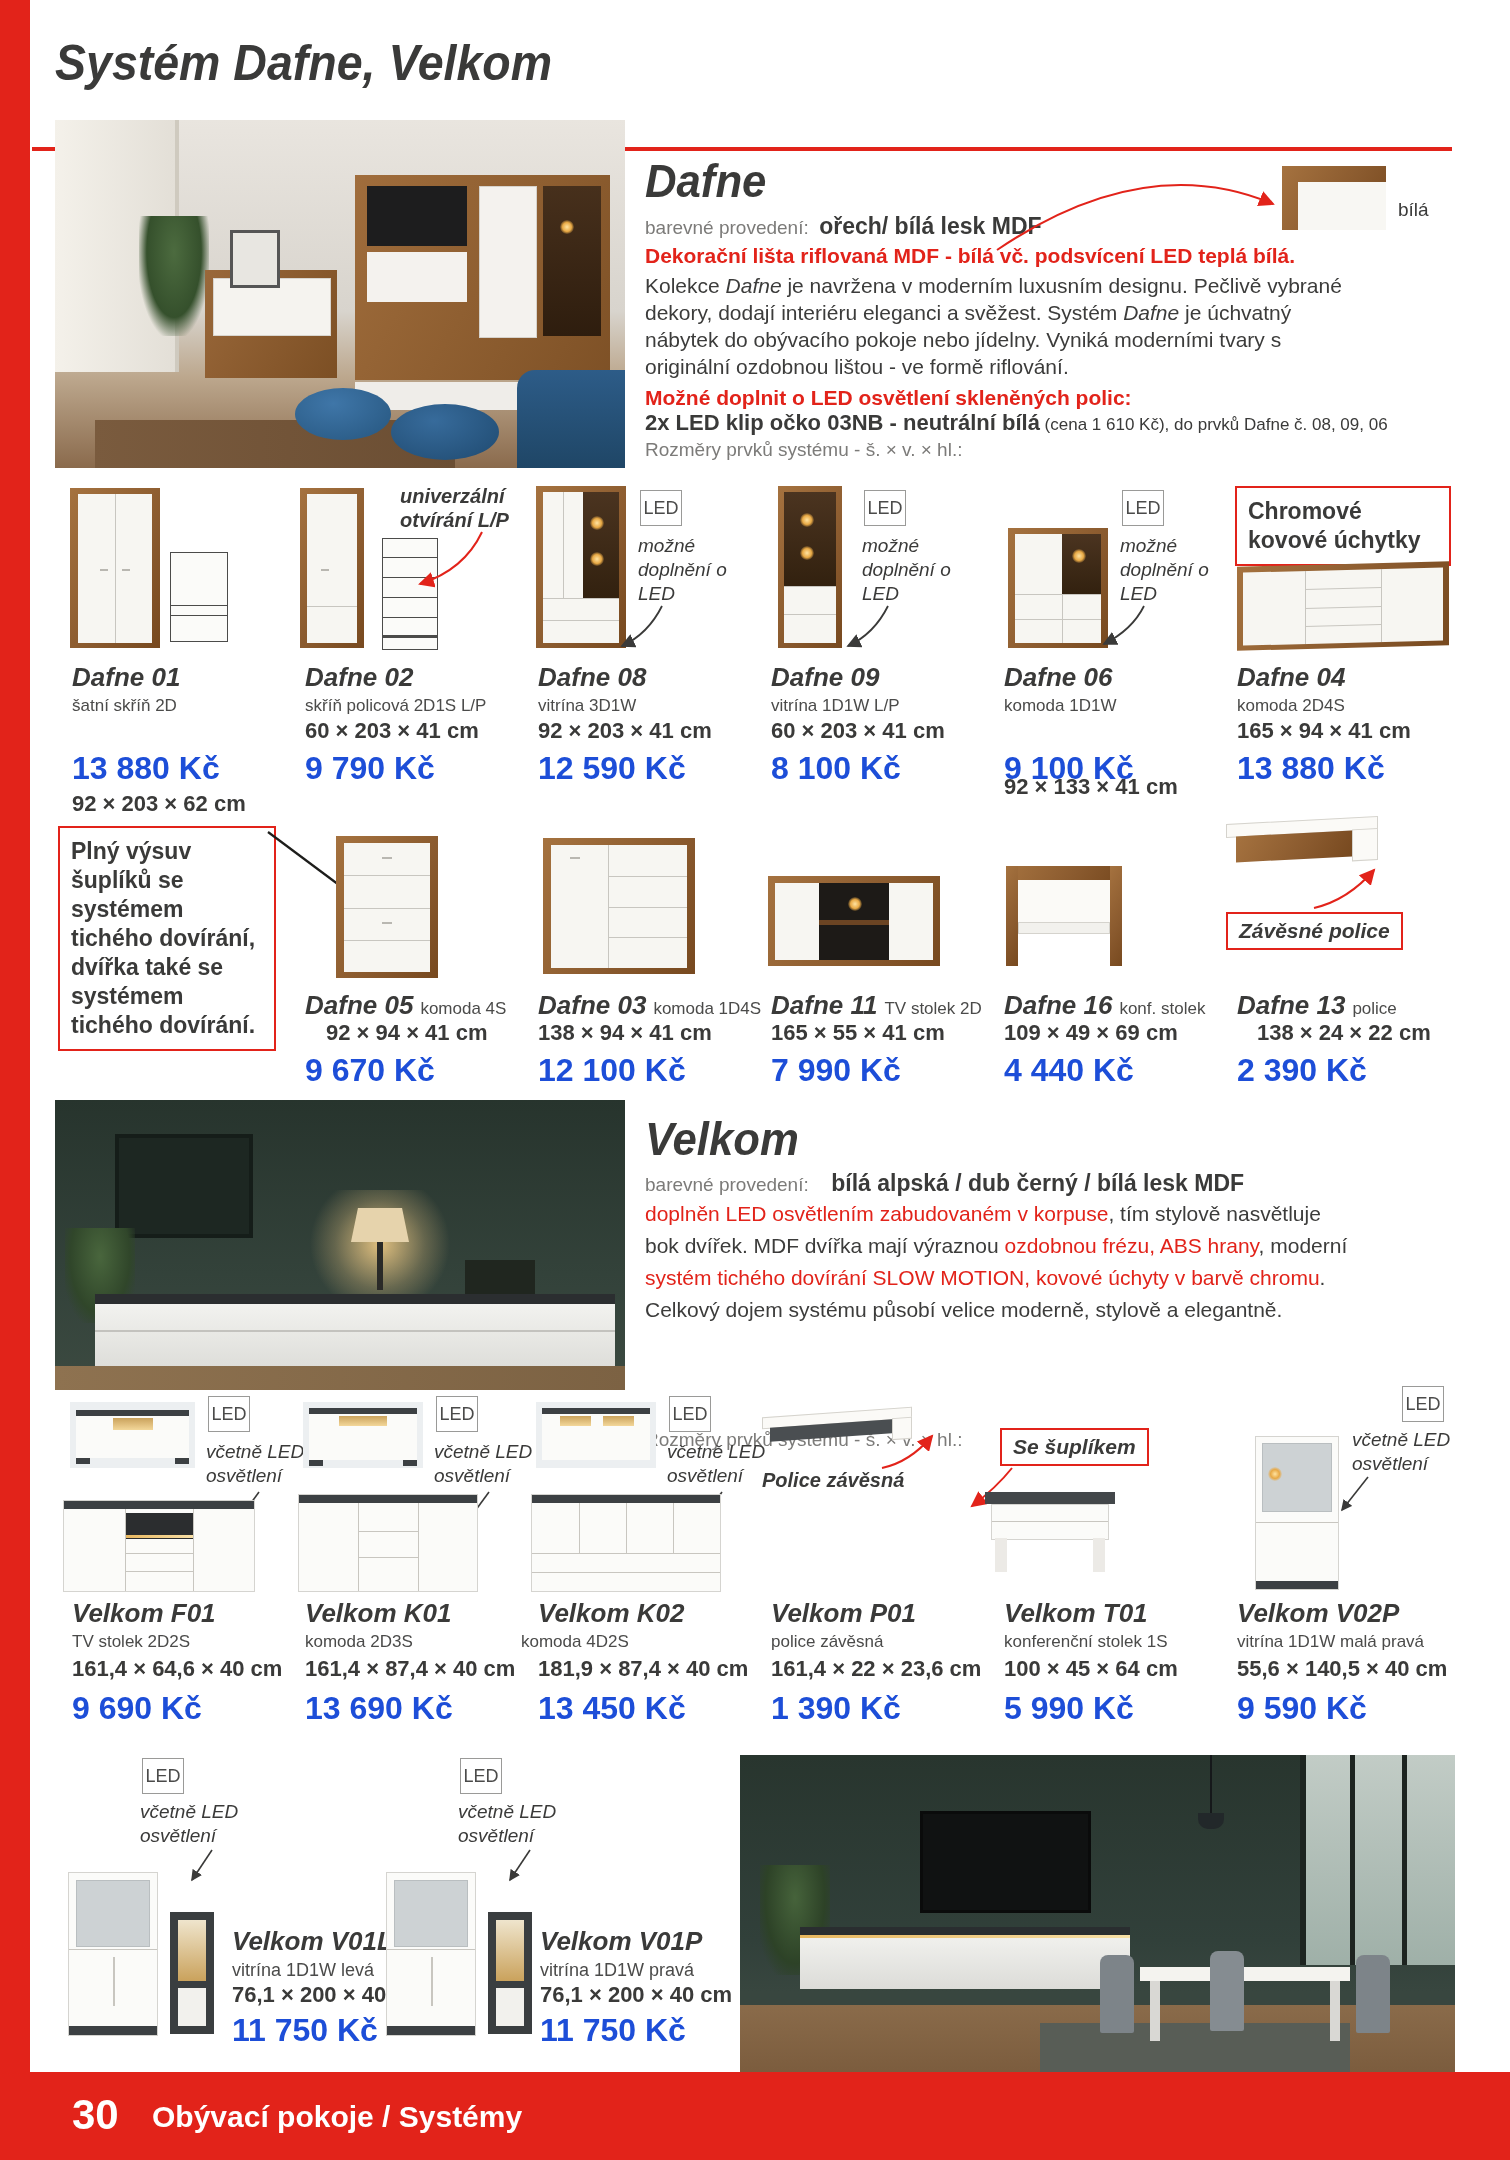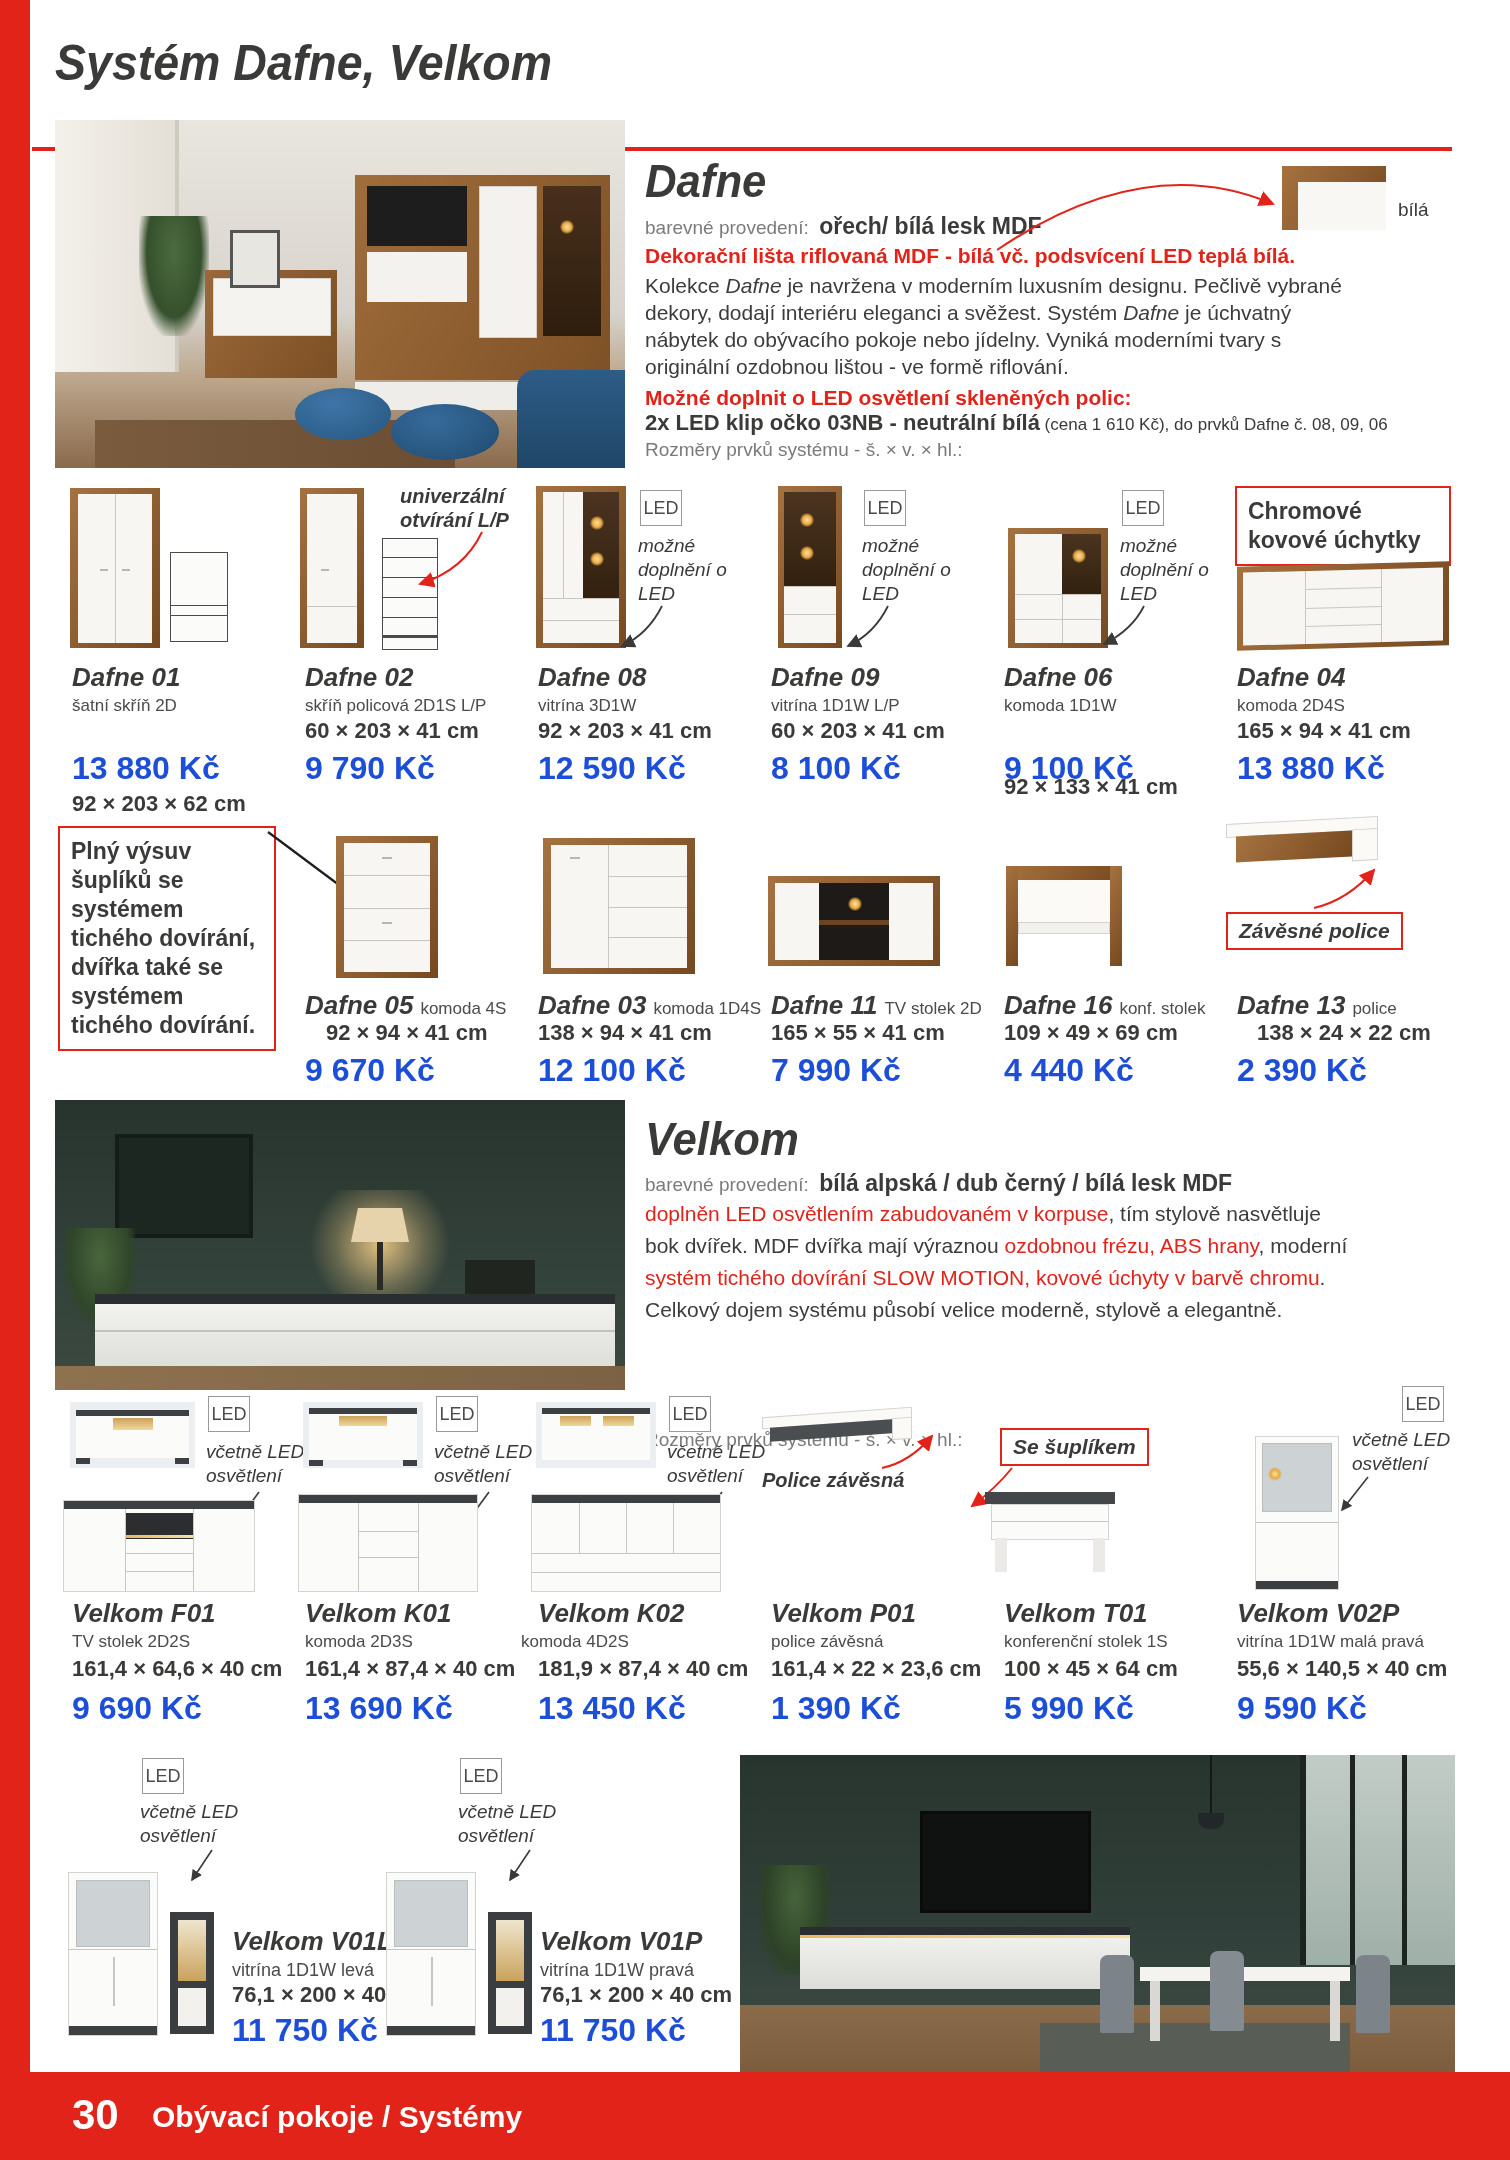--- a/index.html
+++ b/index.html
@@ -342,21 +342,21 @@
     <div class="abs" style="left:410px;top:160px;width:70px;height:34px;background:#20261f;"></div>
     <div class="abs" style="left:40px;top:194px;width:520px;height:10px;background:#2b2e30;"></div>
     <div class="abs" style="left:40px;top:204px;width:520px;height:62px;background:linear-gradient(180deg,#f2f2ef,#dededa);"></div>
     <div class="abs" style="left:40px;top:230px;width:520px;height:2px;background:#c3c2be;"></div>
     <div class="abs" style="left:0;top:266px;width:570px;height:24px;background:linear-gradient(90deg,#8e7250,#7c6243);"></div>
   </div>
 
   <div class="abs h2" style="left:645px;top:1116px;">Velkom</div>
   <div class="abs" style="left:645px;top:1172px;">
     <span class="colorlabel">barevné provedení:</span>
-    <span class="colorvalue" style="margin-left:6px;">bílá alpská / dub černý / bílá lesk MDF</span>
+    <span class="colorvalue" style="margin-left:18px;">bílá alpská / dub černý / bílá lesk MDF</span>
   </div>
   <div class="abs bodyl2" style="left:645px;top:1198px;width:820px;">
     <span style="display:block;"><span class="red">doplněn LED osvětlením zabudovaném v korpuse</span><span>, tím stylově nasvětluje</span></span>
     <span style="display:block;"><span>bok dvířek. MDF dvířka mají výraznou </span><span class="red">ozdobnou frézu, ABS hrany</span><span>, moderní</span></span>
     <span style="display:block;"><span class="red">systém tichého dovírání SLOW MOTION, kovové úchyty v barvě chromu</span><span>.</span></span>
     <span style="display:block;">Celkový dojem systému působí velice moderně, stylově a elegantně.</span>
   </div>
   <div class="abs dimsnote" style="left:645px;top:1430px;">Rozměry prvků systému - š. × v. × hl.:</div>
 
   <div class="abs" style="left:70px;top:1402px;width:125px;height:66px;background:#eceff1;">

